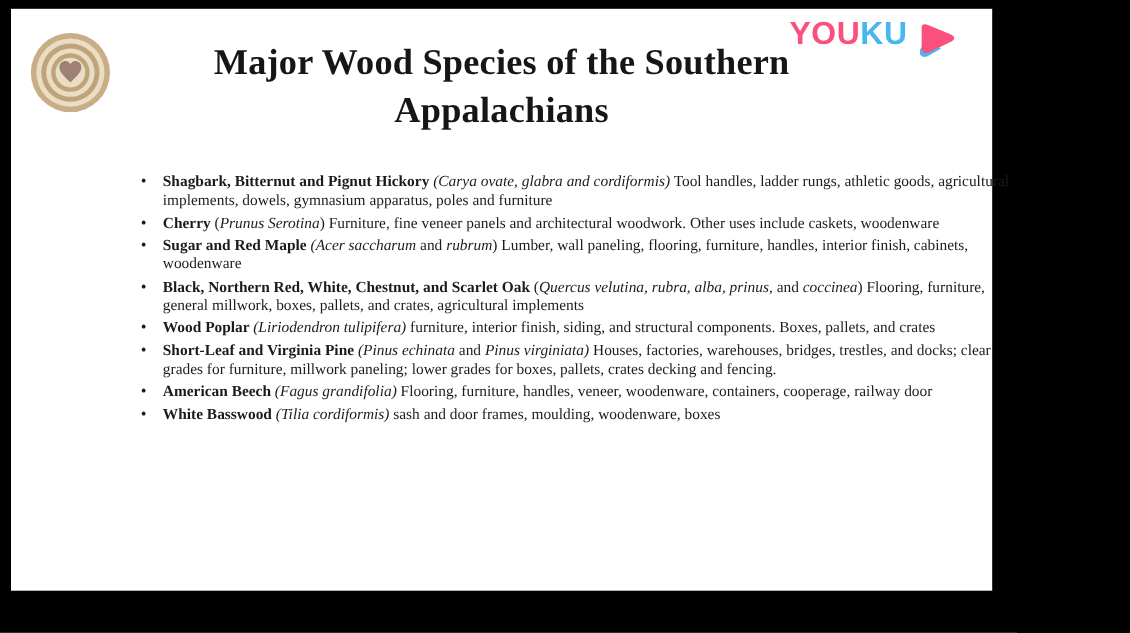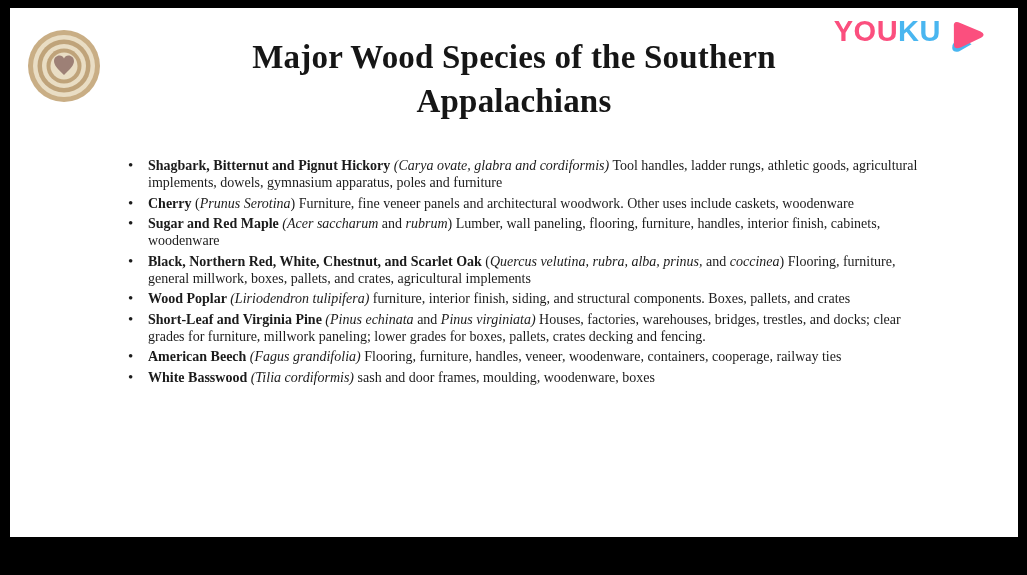--- a/index.html
+++ b/index.html
@@ -6,21 +6,21 @@
   .frame{
     position:relative;
     width:1027px;height:575px;
     background:#000;
     overflow:hidden;
     font-family:"Liberation Serif","DejaVu Serif",serif;
   }
   .slide{
     position:absolute;
     left:10px;top:8px;
-    width:1008px;height:529px;
+    width:892px;height:529px;
     background:#ffffff;
   }
   .logo-badge{
     position:absolute;
     left:18px;top:22px;
     width:72px;height:72px;
   }
   .slide-title{
     position:absolute;
     left:0;right:0;top:28px;
@@ -106,18 +106,18 @@
       </span>
     </div>
 
     <ul class="species-list">
         <li><span class="seg-bold">Shagbark, Bitternut and Pignut Hickory </span><span class="seg-italic">(Carya ovate, glabra and cordiformis)</span><span class="seg-normal"> Tool handles, ladder rungs, athletic goods, agricultural implements, dowels, gymnasium apparatus, poles and furniture</span></li>
         <li><span class="seg-bold">Cherry </span><span class="seg-normal">(</span><span class="seg-italic">Prunus Serotina</span><span class="seg-normal">) Furniture, fine veneer panels and architectural woodwork. Other uses include caskets, woodenware</span></li>
         <li><span class="seg-bold">Sugar and Red Maple </span><span class="seg-italic">(Acer saccharum</span><span class="seg-normal"> and </span><span class="seg-italic">rubrum</span><span class="seg-normal">) Lumber, wall paneling,  flooring, furniture, handles,  interior finish, cabinets, woodenware</span></li>
         <li><span class="seg-bold">Black, Northern Red, White, Chestnut, and Scarlet Oak </span><span class="seg-normal">(</span><span class="seg-italic">Quercus velutina, rubra, alba, prinus,</span><span class="seg-normal"> and </span><span class="seg-italic">coccinea</span><span class="seg-normal">) Flooring, furniture, general millwork, boxes, pallets, and crates, agricultural implements</span></li>
         <li><span class="seg-bold">Wood Poplar </span><span class="seg-italic">(Liriodendron tulipifera)</span><span class="seg-normal"> furniture, interior finish, siding, and structural components. Boxes, pallets, and crates</span></li>
         <li><span class="seg-bold">Short-Leaf and Virginia Pine </span><span class="seg-italic">(Pinus echinata</span><span class="seg-normal"> and </span><span class="seg-italic">Pinus virginiata)</span><span class="seg-normal"> Houses, factories, warehouses, bridges,  trestles, and docks; clear grades for furniture, millwork paneling; lower grades for boxes, pallets, crates decking and fencing.</span></li>
-        <li><span class="seg-bold">American Beech </span><span class="seg-italic">(Fagus grandifolia)</span><span class="seg-normal"> Flooring, furniture, handles, veneer, woodenware, containers, cooperage, railway ties</span></li>
+        <li><span class="seg-bold">American Beech </span><span class="seg-italic">(Fagus grandifolia)</span><span class="seg-normal"> Flooring, furniture, handles, veneer, woodenware, containers, cooperage, railway door</span></li>
         <li><span class="seg-bold">White Basswood </span><span class="seg-italic">(Tilia cordiformis)</span><span class="seg-normal"> sash and door frames, moulding, woodenware, boxes</span></li>
       </ul>
 
   </div>
 </div>
 
 </body></html>

